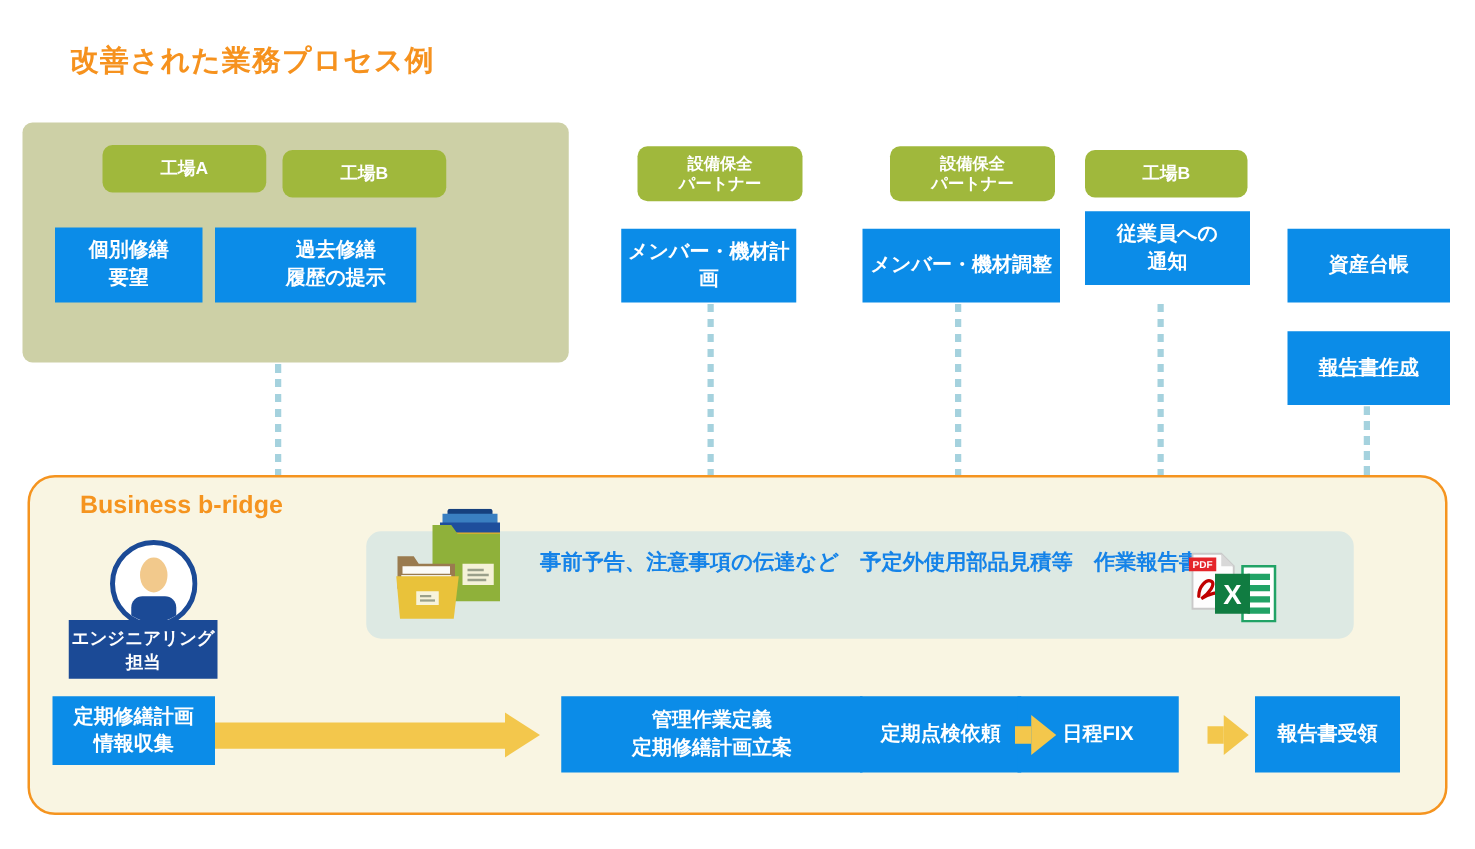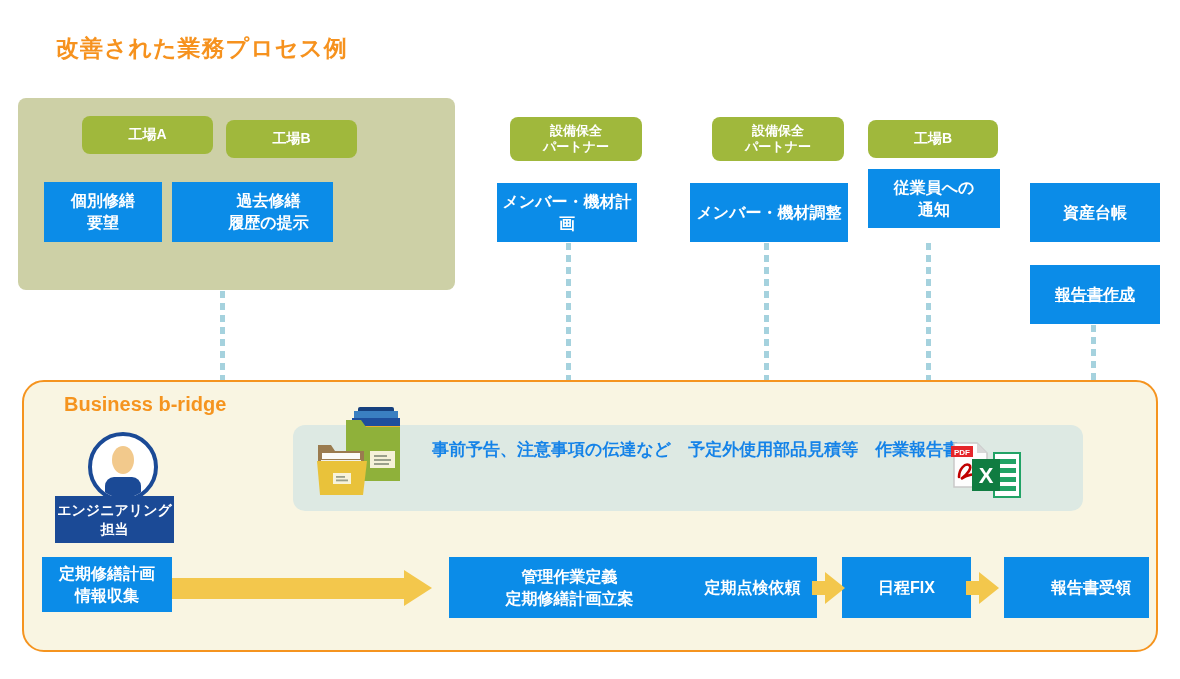--- a/index.html
+++ b/index.html
@@ -156,22 +156,22 @@
   <div class="abs box-blue" style="left:417px;top:557px;width:241px;height:61px;margin-left:32px;">管理作業定義
 定期修繕計画立案</div>
 
   <div class="abs box-blue" style="left:688px;top:557px;width:129px;height:61px;">定期点検依頼</div>
 
   <div class="abs arrow-small" style="left:812px;top:572px;width:34px;height:32px;">
     <div class="shaft"></div>
     <div class="head"></div>
   </div>
 
-  <div class="abs box-blue" style="left:842px;top:557px;width:129px;height:61px;">日程FIX</div>
+  <div class="abs box-blue" style="left:814px;top:557px;width:129px;height:61px;">日程FIX</div>
 
   <div class="abs arrow-small" style="left:966px;top:572px;width:34px;height:32px;">
     <div class="shaft"></div>
     <div class="head"></div>
   </div>
 
-  <div class="abs box-blue" style="left:1004px;top:557px;width:116px;height:61px;padding-left:29px;">報告書受領</div>
+  <div class="abs box-blue" style="left:1004px;top:557px;width:116px;height:61px;">報告書受領</div>
 
 </div>
 
 </body></html>

